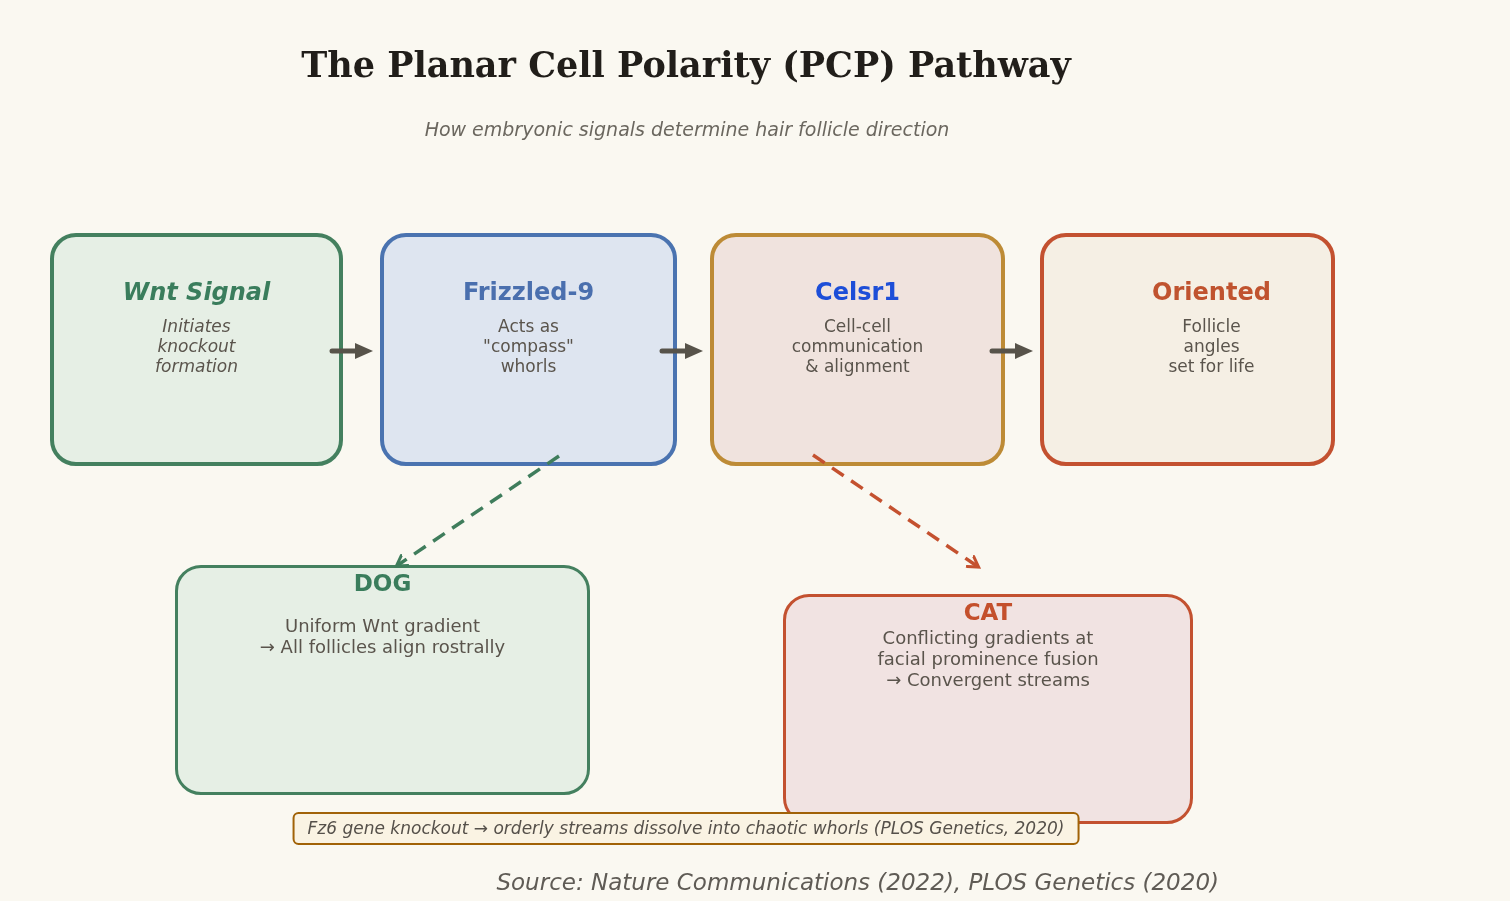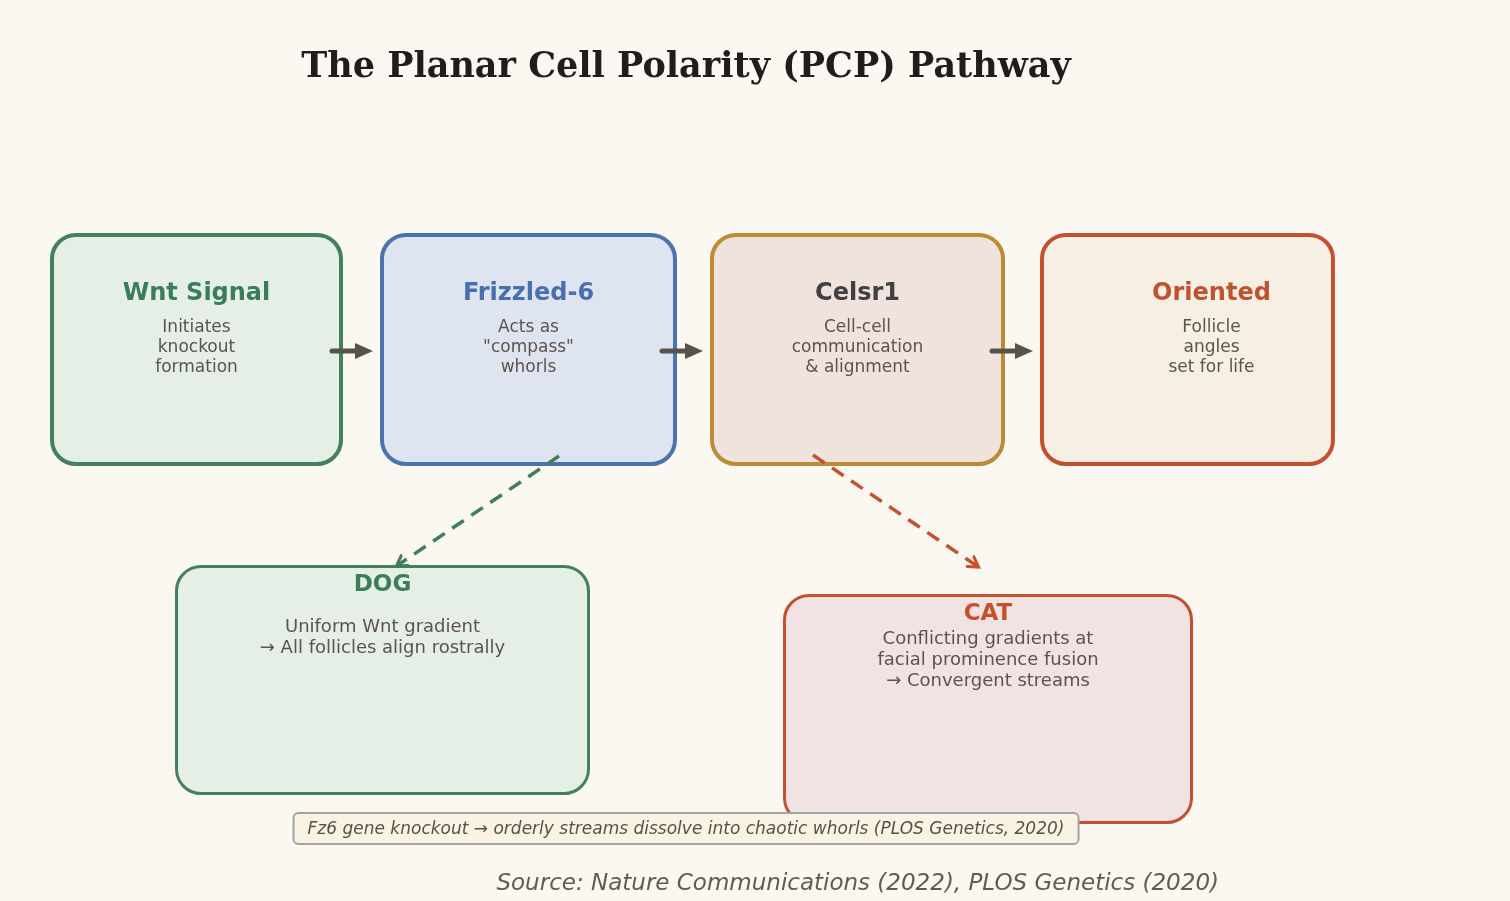--- a/index.html
+++ b/index.html
@@ -45,26 +45,26 @@
   .node-desc {
     white-space: pre-line;
     font-size: 17px;
     line-height: 20px;
     color: #5a544c;
     margin-top: 9px;
   }
 
   
   .stage { padding-top: 40px; border-width: 4px; border-style: solid; }
-  .stage.wnt      { left: 50px;   top: 233px; width: 293px; height: 233px; background: #e6efe5; border-color: #44805f; }
+  .stage.wnt      { left: 50px;   top: 233px; width: 293px; height: 233px; background: #e6efe5; border-color: #44805f; font-style: italic; }
   .stage.wnt      .node-title { color: #3a7d5c; }
   .stage.frizzled { left: 380px;  top: 233px; width: 297px; height: 233px; background: #dee5f0; border-color: #4a73b0; }
   .stage.frizzled .node-title { color: #4a6fae; }
   .stage.celsr    { left: 710px;  top: 233px; width: 295px; height: 233px; background: #f0e3de; border-color: #bd8b36; }
-  .stage.celsr    .node-title { color: #404040; }
+  .stage.celsr    .node-title { color: #1d4ed8; }
   .stage.oriented { left: 1040px; top: 233px; width: 295px; height: 233px; background: #f5efe4; border-color: #c35130; padding-left: 48px; }
   .stage.oriented .node-title { color: #c0532f; }
 
   
   .branch { border-width: 3px; border-style: solid; }
   .branch .node-title { font-size: 23px; }
   .branch .node-desc { font-size: 18px; line-height: 21px; }
   .branch.dog { left: 175px; top: 565px; width: 415px; height: 230px; background: #e6efe5; border-color: #44805f; }
   .branch.dog .node-title { color: #3a7d5c; }
   .branch.dog .node-desc { margin-top: 17px; }
@@ -78,21 +78,21 @@
     pointer-events: none;
     z-index: 5;
   }
 
   .footnote-box {
     position: absolute;
     left: 686px; top: 812px;
     transform: translateX(-50%);
     white-space: nowrap;
     background: #faf3e3;
-    border: 2px solid #a3a3a3;
+    border: 2px solid #a16207;
     border-radius: 6px;
     padding: 4px 13px 5px 13px;
     font-style: italic;
     font-size: 17px;
     color: #55504a;
   }
 
   .source-note {
     position: absolute;
     right: 17px; top: 869px;
@@ -101,30 +101,31 @@
     font-size: 23px;
     color: #5f5b55;
   }
 </style>
 </head>
 <body>
 
 <div class="canvas">
 
   <div class="diagram-title">The Planar Cell Polarity (PCP) Pathway</div>
+  <div class="diagram-subtitle">How embryonic signals determine hair follicle direction</div>
 
   <div class="node stage wnt">
     <div class="node-title">Wnt Signal</div>
     <div class="node-desc">Initiates
 knockout
 formation</div>
   </div>
 
   <div class="node stage frizzled">
-    <div class="node-title">Frizzled-6</div>
+    <div class="node-title">Frizzled-9</div>
     <div class="node-desc">Acts as
 "compass"
 whorls</div>
   </div>
 
   <div class="node stage celsr">
     <div class="node-title">Celsr1</div>
     <div class="node-desc">Cell-cell
 communication
 &amp; alignment</div>

